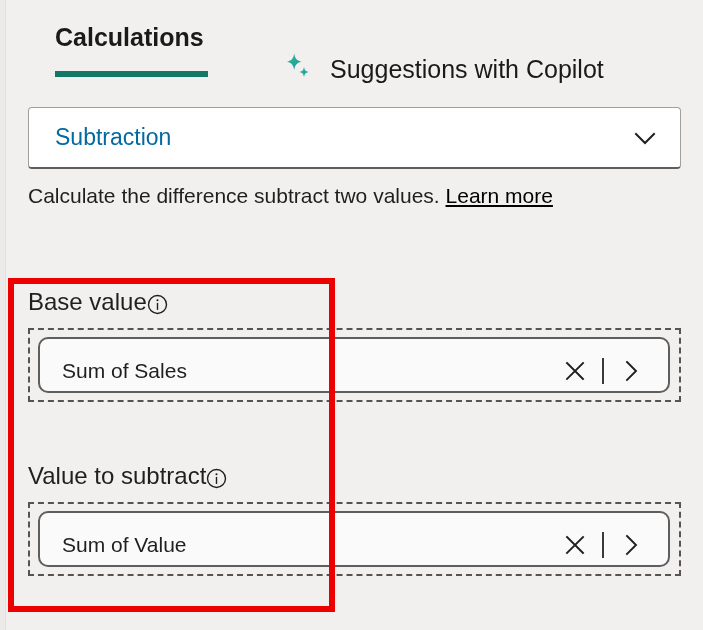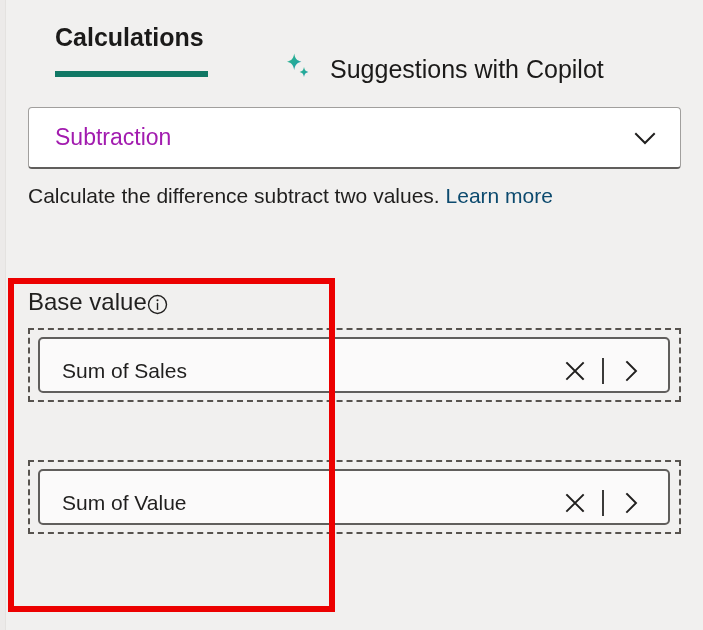--- a/index.html
+++ b/index.html
@@ -79,40 +79,41 @@
     border-bottom: 2px solid #605e5c;
     border-radius: 4px;
     display: flex;
     align-items: center;
     justify-content: space-between;
     padding: 0 20px 0 26px;
     cursor: pointer;
   }
   .dropdown-value {
     font-size: 23px;
-    color: #a21caf;
+    color: #0369a1;
     white-space: nowrap;
   }
   .chev-down {
     width: 30px; height: 30px;
     display: block;
   }
 
   
   .desc {
     position: absolute;
     left: 28px;
     top: 182px;
     font-size: 21px;
     line-height: 28px;
     color: #201f1e;
     white-space: nowrap;
   }
   .desc .learn-more {
-    color: #0c4a6e;
+    color: #000000;
+    text-decoration: underline;
     cursor: pointer;
   }
 
   
   .field-group { position: absolute; left: 28px; width: 653px; }
   .group-base { top: 286px; }
   .group-subtract { top: 460px; }
 
   .field-label {
     display: flex;
@@ -137,21 +138,21 @@
     height: 74px;
     border: 2px dashed #57534f;
     padding: 7px 9px 7px 8px;
   }
   .combo {
     box-sizing: border-box;
     width: 100%;
     height: 100%;
     background: #fbfafa;
     border: 2px solid #605e5c;
-    border-radius: 5px;
+    border-radius: 10px;
     display: flex;
     align-items: center;
     justify-content: space-between;
     padding: 12px 16px 0 22px;
     cursor: pointer;
   }
   .combo-value {
     font-size: 21px;
     color: #201f1e;
     white-space: nowrap;
@@ -262,20 +263,30 @@
           <svg width="26" height="26" viewBox="0 0 26 26" xmlns="http://www.w3.org/2000/svg">
             <path d="M9 4 L18 13 L9 22" fill="none" stroke="#201f1e" stroke-width="1.9" stroke-linecap="square"></path>
           </svg>
         </span>
       </span>
     </div>
   </div>
 </div>
 
 <div class="field-group group-subtract">
+  <div class="field-label">
+    <span>Value to subtract</span>
+    <span>
+      <svg class="info-icon" viewBox="0 0 21 21" xmlns="http://www.w3.org/2000/svg">
+        <circle cx="10.5" cy="10.5" r="9" fill="none" stroke="#201f1e" stroke-width="1.4"></circle>
+        <circle cx="10.5" cy="6.2" r="1.05" fill="#201f1e"></circle>
+        <rect x="9.8" y="8.9" width="1.4" height="7" fill="#201f1e"></rect>
+      </svg>
+    </span>
+  </div>
 
   <div class="drop-zone">
     <div class="combo">
       <span class="combo-value">Sum of Value</span>
       <span class="combo-actions">
         <span class="icon-btn">
           <svg width="26" height="26" viewBox="0 0 26 26" xmlns="http://www.w3.org/2000/svg">
             <path d="M5 5 L21 21 M21 5 L5 21" fill="none" stroke="#201f1e" stroke-width="1.9" stroke-linecap="square"></path>
           </svg>
         </span>

